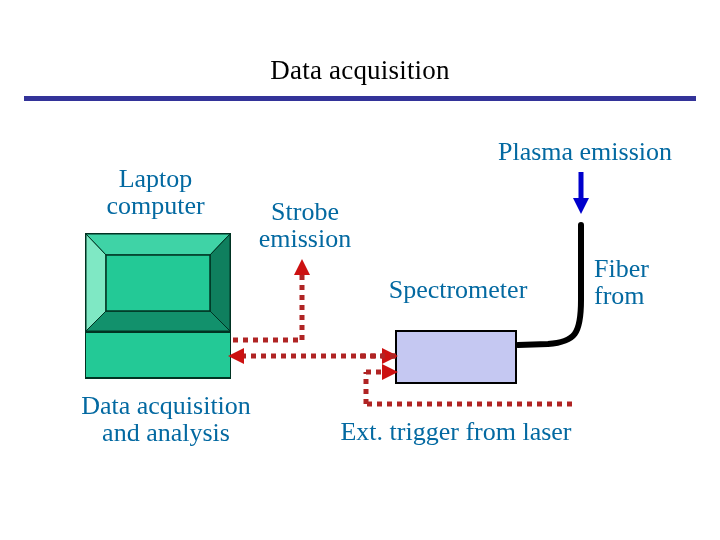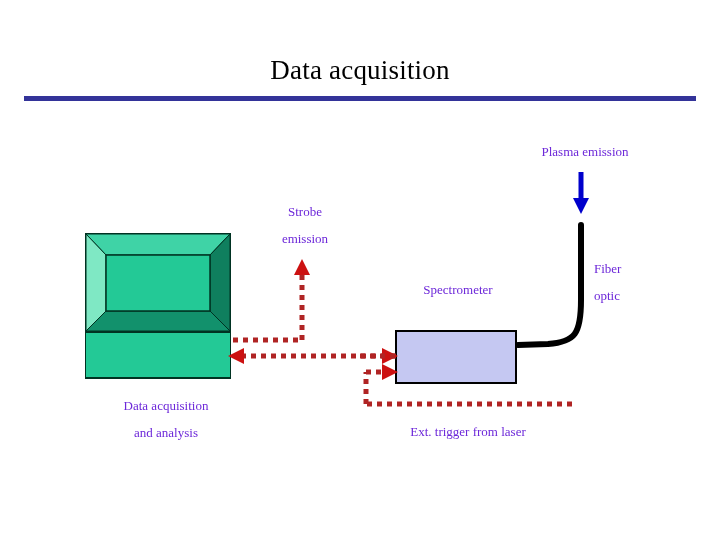--- a/index.html
+++ b/index.html
@@ -36,35 +36,35 @@
   #title-rule {
     left: 24px;
     top: 96px;
     width: 672px;
     height: 5px;
     background: #333399;
   }
 
   
   .label {
-    font-size: 13px;
+    font-size: 26px;
     line-height: 27px;
-    color: #6d28d9;
+    color: #0369a1;
     white-space: pre-line;
   }
   .label.center { text-align: center; }
   .label.left   { text-align: left; }
 
   #label-plasma-emission { left: 490px; top: 138px; width: 190px; text-align: center; }
   #label-laptop-computer { left: 78px;  top: 165px; width: 155px; text-align: center; }
   #label-strobe-trigger  { left: 245px; top: 198px; width: 120px; text-align: center; }
   #label-spectrometer    { left: 378px; top: 276px; width: 160px; text-align: center; }
   #label-fiber-optic     { left: 594px; top: 255px; width: 110px; text-align: left; }
   #label-data-analysis   { left: 50px;  top: 392px; width: 232px; text-align: center; }
-  #label-ext-trigger     { left: 348px; top: 418px; width: 240px; text-align: center; }
+  #label-ext-trigger     { left: 336px; top: 418px; width: 240px; text-align: center; }
 
   
   #laptop { left: 85px; top: 233px; width: 146px; height: 146px; }
   #laptop svg { display: block; }
 
   
   #spectrometer-box {
     left: 395px;
     top: 330px;
     width: 122px;
@@ -157,27 +157,29 @@
     <g>
       <path class="blue-arrow-shaft" d="M 581,172 L 581,203"></path>
       <polygon class="blue-arrow-head" points="581,214 573,198 589,198"></polygon>
     </g>
 
     <path class="fiber-cable" d="M 581,225 L 581,300 C 581,334 575,342 548,344 L 518,345"></path>
   </svg>
 
   <div class="abs label center" id="label-plasma-emission">Plasma emission</div>
 
+  <div class="abs label center" id="label-laptop-computer">Laptop
+computer</div>
 
   <div class="abs label center" id="label-strobe-trigger">Strobe
 emission</div>
 
   <div class="abs label center" id="label-spectrometer">Spectrometer</div>
 
   <div class="abs label left" id="label-fiber-optic">Fiber
-optic</div>
+from</div>
 
   <div class="abs label center" id="label-data-analysis">Data acquisition
 and analysis</div>
 
   <div class="abs label center" id="label-ext-trigger">Ext. trigger from laser</div>
 
 </div>
 
 </body></html>

